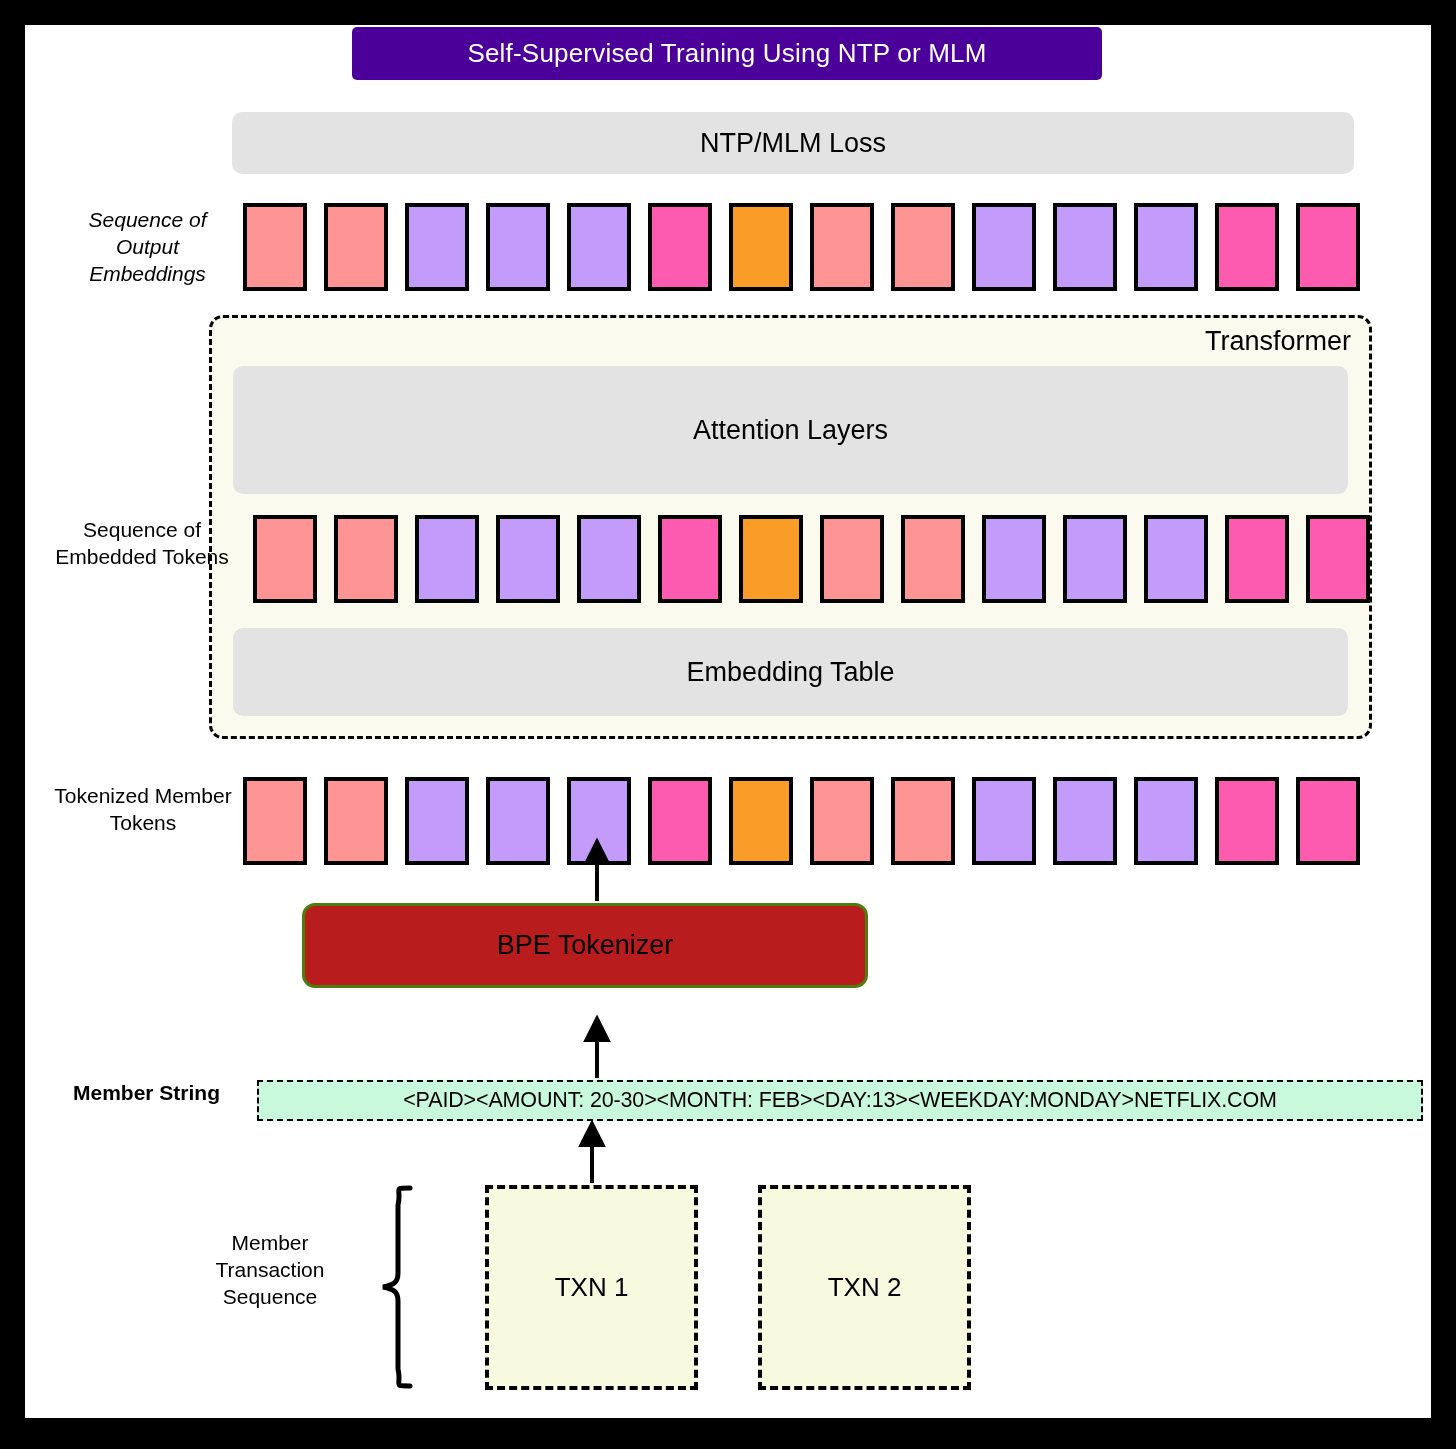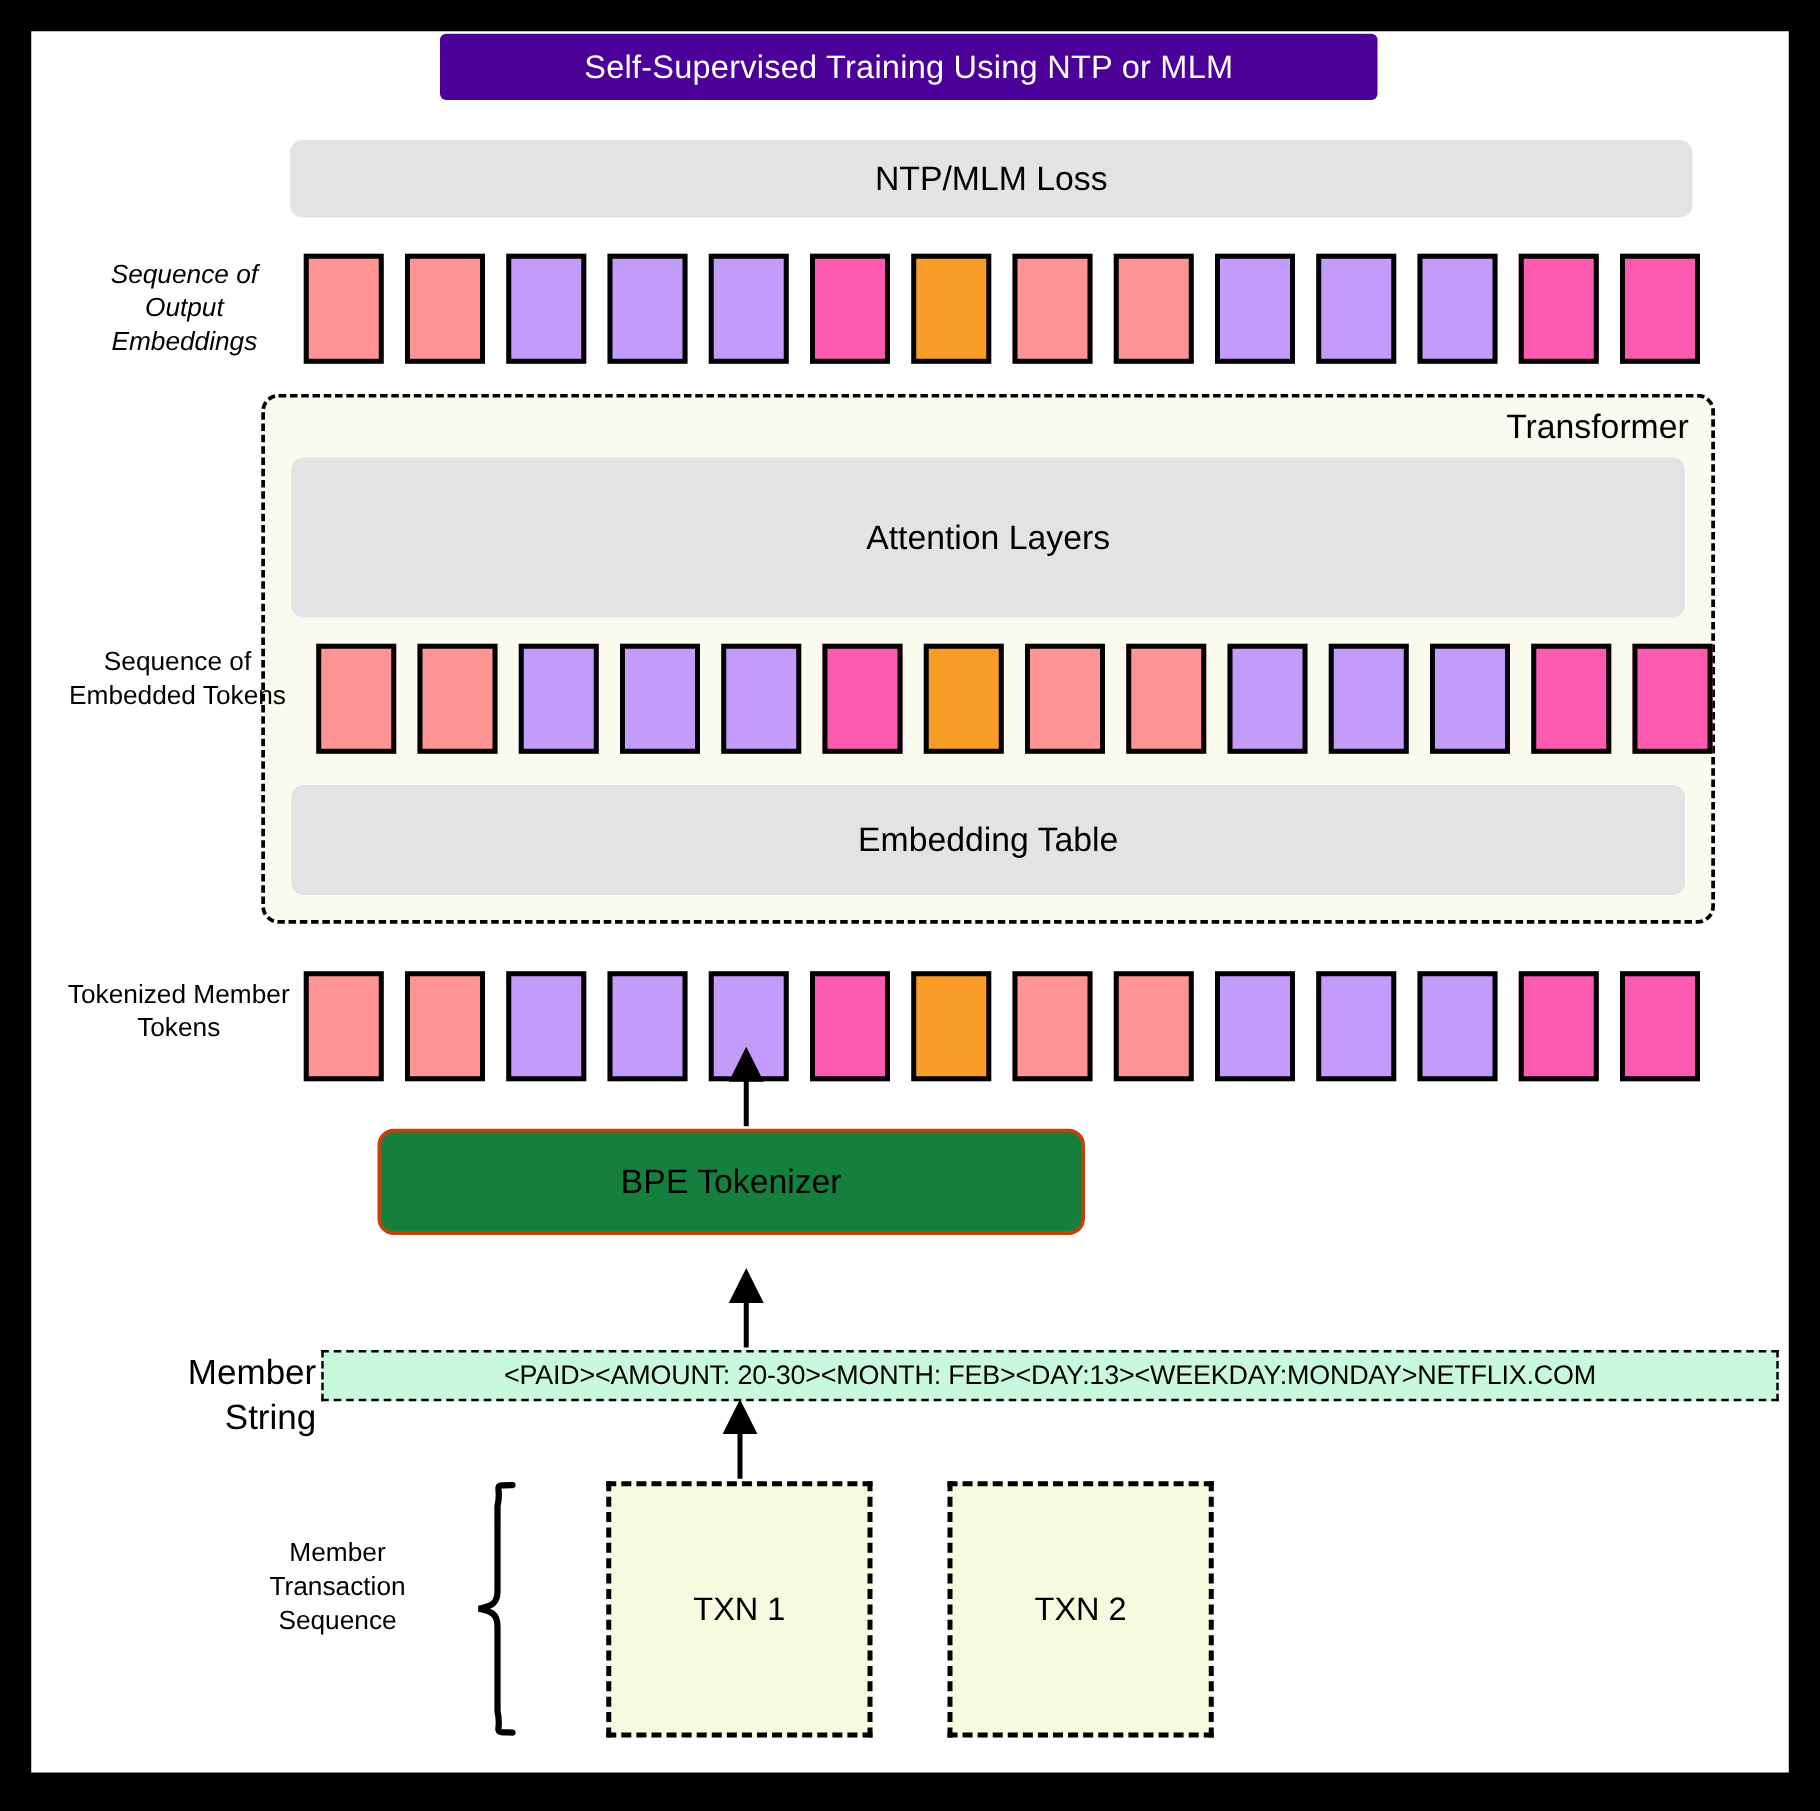--- a/index.html
+++ b/index.html
@@ -108,33 +108,33 @@
     font-size: 21px;
     color: #000000;
     text-align: center;
     line-height: 1.28;
   }
   #label-output-emb { left: 30px; top: 182px; width: 185px; font-style: italic; }
   #label-embedded-tok { left: 22px; top: 492px; width: 190px; }
   #label-tokenized-str { left: 20px; top: 758px; width: 196px; }
   #label-member-string {
     left: 48px; top: 1055px; width: 180px;
-    text-align: right; font-size: 28px;
+    text-align: left; font-size: 21px; font-weight: bold;
   }
   #label-txn-seq { left: 170px; top: 1205px; width: 150px; }
 
   
   #bpe-box {
     position: absolute;
     left: 277px;
     top: 878px;
     width: 566px;
     height: 85px;
-    background: #15803d;
-    border: 3px solid #c2410c;
+    background: #b91c1c;
+    border: 3px solid #4d7c0f;
     border-radius: 13px;
     box-sizing: border-box;
     display: flex;
     align-items: center;
     justify-content: center;
     font-size: 27px;
     color: #000000;
   }
   
   #member-string-box {

